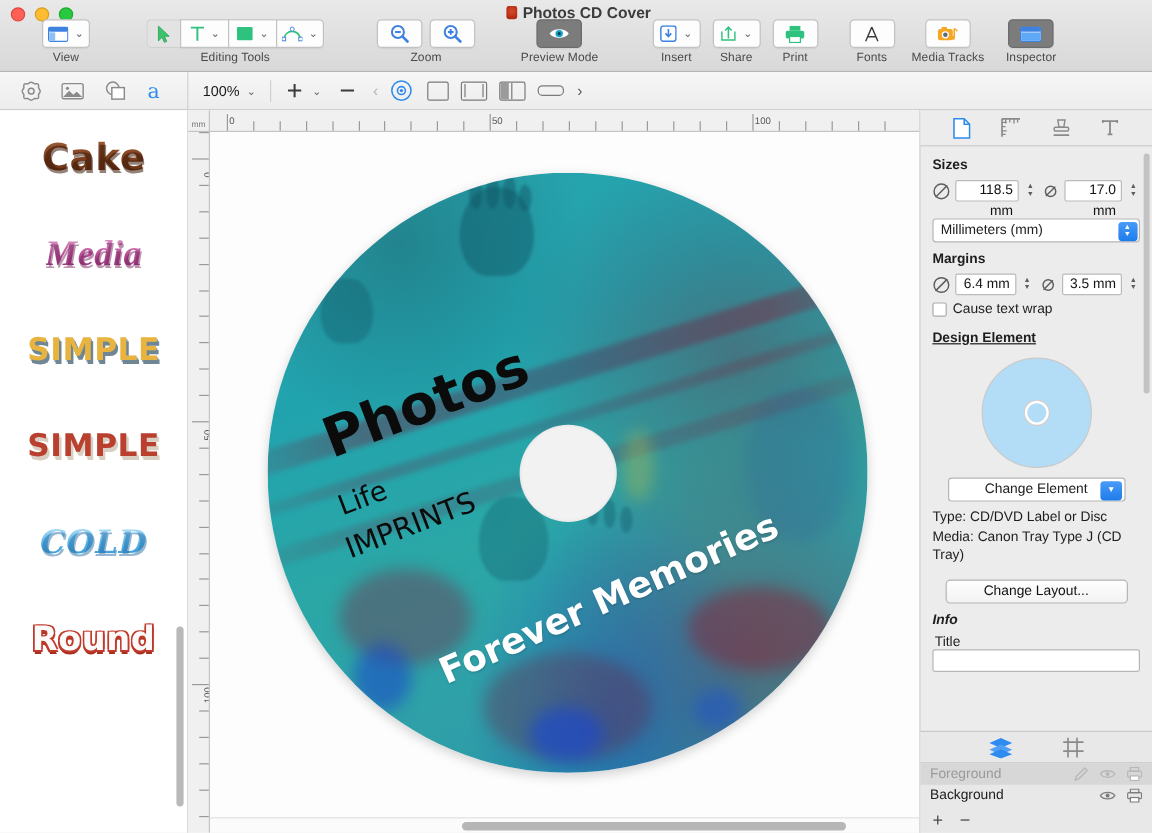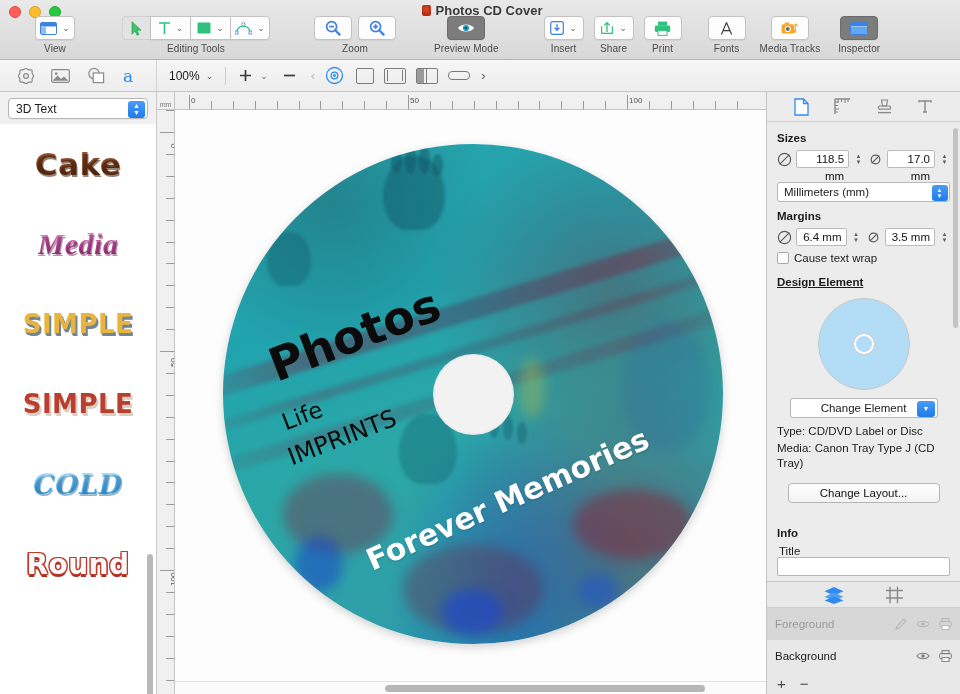--- a/index.html
+++ b/index.html
@@ -259,21 +259,21 @@
     border: 1px solid #b6b6b6; border-radius: 4px;
     font-size: 11.5px; display: flex; align-items: center; justify-content: center; color: #111;
   }
   .lbl { font-size: 11.5px; color: #1d1d1d; margin: 4px 0 0 2px; }
   .textfield { width: 100%; height: 19px; background: #fff; border: 1px solid #b6b6b6;
                border-radius: 2px; }
 
   .layers { border-top: 1px solid #c8c8c8; background: #e8e8e8; }
   .layer-tabs { height: 26px; display: flex; align-items: center; justify-content: center; gap: 40px;
                 border-bottom: 1px solid #cfcfcf; }
-  .layer-row { height: 32px; display: flex; align-items: center; padding: 0 8px; font-size: 11.5px; }
+  .layer-row { height: 18px; display: flex; align-items: center; padding: 0 8px; font-size: 11.5px; }
   .layer-row.sel { background: #d7d7d7; color: #9a9a9a; }
   .layer-row .nm { flex: 1 1 auto; }
   .layer-row .acts { display: flex; align-items: center; gap: 9px; }
   .layer-foot { height: 22px; display: flex; align-items: center; gap: 14px; padding-left: 10px;
                 font-size: 15px; color: #4a4a4a; }
   svg { display: block; }
 </style>
 </head>
 <body>
 
@@ -514,29 +514,20 @@
         <div style="position:absolute;left:8.5px;top:0;bottom:0;width:1.6px;background:#7b7b7b;"></div>
       </div>
       <div style="margin-left:10px;width:22px;height:9px;border:1.6px solid #7b7b7b;border-radius:4px;"></div>
       <div style="margin-left:11px;color:#5a5a5a;font-size:13px;">›</div>
     </div>
   </div>
 
   <div class="main">
 
     <div class="sidebar">
-      <div class="sb-select-wrap">
-        <div class="popup">
-          <span>3D Text</span>
-          <span class="stepper">
-              <span>▲</span>
-              <span>▼</span>
-            </span>
-        </div>
-      </div>
       <div class="style-list">
         <div class="style-item">
           <span class="s-cake">Cake</span>
         </div>
         <div class="style-item">
           <span class="s-glam">Media</span>
         </div>
         <div class="style-item">
           <span class="s-simple1">SIMPLE</span>
         </div>
@@ -770,21 +761,21 @@
           </div>
         </div>
         <div class="btn-popup">
           <span>Change Element</span>
           <span class="stepper">▼</span>
         </div>
         <div class="meta">Type: CD/DVD Label or Disc</div>
         <div class="meta">Media: Canon Tray Type J (CD Tray)</div>
         <div class="btn-plain">Change Layout...</div>
 
-        <div class="sect-title" style="margin-top:24px;">Info</div>
+        <div class="sect-title" style="margin-top:8px;font-style:italic;">Info</div>
         <div class="lbl">Title</div>
         <div class="textfield"></div>
       </div>
 
       <div class="layers">
         <div class="layer-tabs">
           <div>
             <svg width="22" height="18" viewBox="0 0 22 18">
               <path d="M11 1 L20.5 5.2 L11 9.4 L1.5 5.2 Z" fill="#2e8bf0"></path>
               <path d="M11 6.5 L20.5 10.7 L11 14.9 L1.5 10.7 Z" fill="#4fa0f5"></path>

